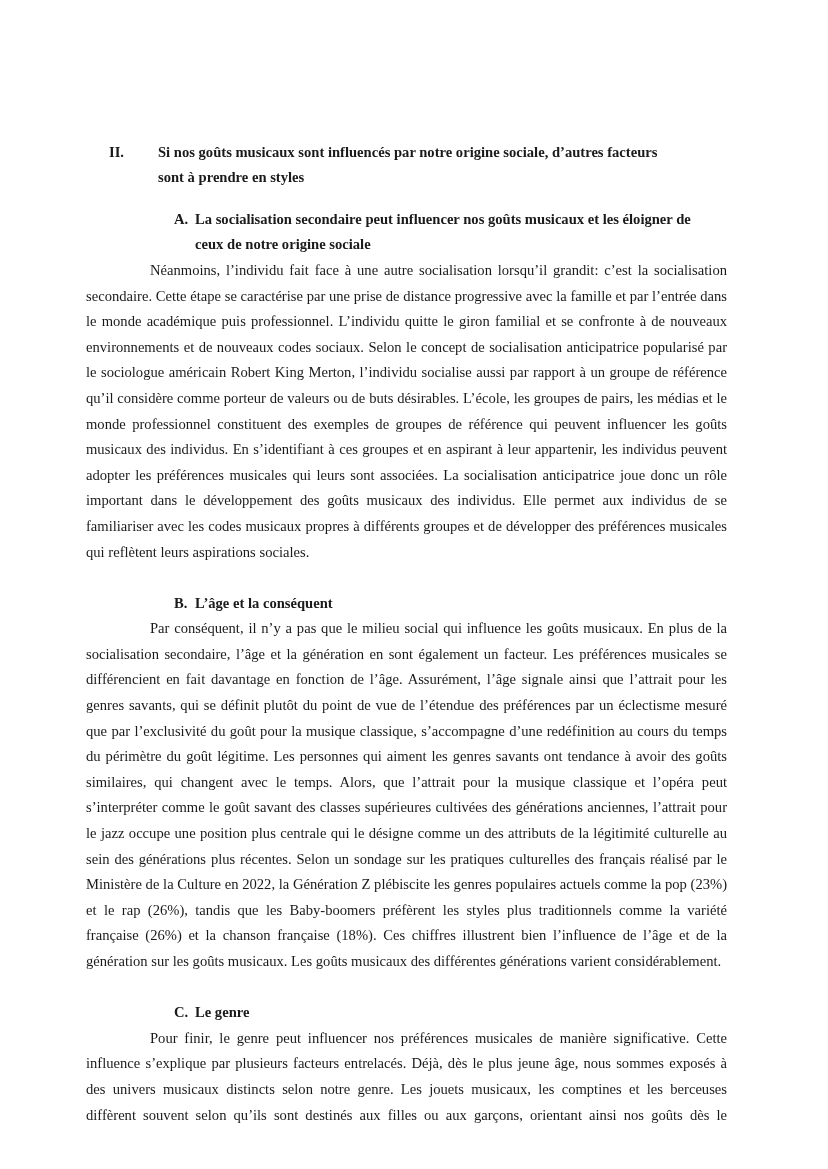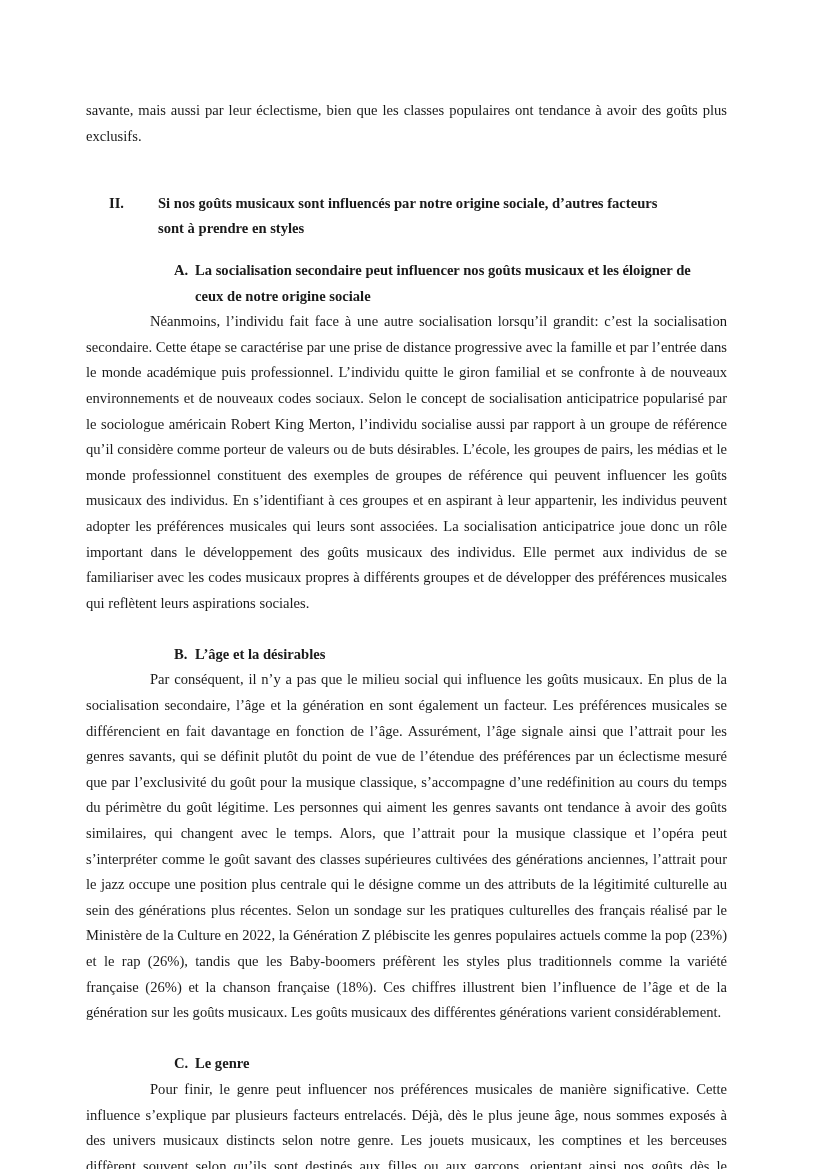--- a/index.html
+++ b/index.html
@@ -13,38 +13,37 @@
   .h1 .txt { display:block; padding-left:56px; padding-right:40px; }
   .h2 { position:relative; font-weight:bold; font-size:14.6px; line-height:25.6px; margin:0; }
   .h2 .num { position:absolute; left:88px; top:0; }
   .h2 .txt { display:block; padding-left:109px; padding-right:20px;font-family:Liberation Serif, serif; }
   .gap { height:25.6px; }
 </style>
 </head>
 <body>
 
 <div class="page">
-  <p class="p">savante, mais aussi par leur éclectisme, bien que les classes populaires ont tendance à avoir des goûts plus exclusifs.</p>
   <div class="gap"></div>
 
   <div class="h1">
     <span class="num">II.</span>
     <span class="txt">Si nos goûts musicaux sont influencés par notre origine sociale, d’autres facteurs sont à prendre en styles</span>
   </div>
 
   <div class="h2">
     <span class="num">A.</span>
     <span class="txt">La socialisation secondaire peut influencer nos goûts musicaux et les éloigner de ceux de notre origine sociale</span>
   </div>
   <p class="p indent">Néanmoins, l’individu fait face à une autre socialisation lorsqu’il grandit: c’est la socialisation secondaire. Cette étape se caractérise par une prise de distance progressive avec la famille et par l’entrée dans le monde académique puis professionnel. L’individu quitte le giron familial et se confronte à de nouveaux environnements et de nouveaux codes sociaux. Selon le concept de socialisation anticipatrice popularisé par le sociologue américain Robert King Merton, l’individu socialise aussi par rapport à un groupe de référence qu’il considère comme porteur de valeurs ou de buts désirables. L’école, les groupes de pairs, les médias et le monde professionnel constituent des exemples de groupes de référence qui peuvent influencer les goûts musicaux des individus. En s’identifiant à ces groupes et en aspirant à leur appartenir, les individus peuvent adopter les préférences musicales qui leurs sont associées. La socialisation anticipatrice joue donc un rôle important dans le développement des goûts musicaux des individus. Elle permet aux individus de se familiariser avec les codes musicaux propres à différents groupes et de développer des préférences musicales qui reflètent leurs aspirations sociales.</p>
   <div class="gap"></div>
 
   <div class="h2">
     <span class="num">B.</span>
-    <span class="txt">L’âge et la désirables</span>
+    <span class="txt">L’âge et la conséquent</span>
   </div>
   <p class="p indent">Par conséquent, il n’y a pas que le milieu social qui influence les goûts musicaux. En plus de la socialisation secondaire, l’âge et la génération en sont également un facteur. Les préférences musicales se différencient en fait davantage en fonction de l’âge. Assurément, l’âge signale ainsi que l’attrait pour les genres savants, qui se définit plutôt du point de vue de l’étendue des préférences par un éclectisme mesuré que par l’exclusivité du goût pour la musique classique, s’accompagne d’une redéfinition au cours du temps du périmètre du goût légitime. Les personnes qui aiment les genres savants ont tendance à avoir des goûts similaires, qui changent avec le temps. Alors, que l’attrait pour la musique classique et l’opéra peut s’interpréter comme le goût savant des classes supérieures cultivées des générations anciennes, l’attrait pour le jazz occupe une position plus centrale qui le désigne comme un des attributs de la légitimité culturelle au sein des générations plus récentes. Selon un sondage sur les pratiques culturelles des français réalisé par le Ministère de la Culture en 2022, la Génération Z plébiscite les genres populaires actuels comme la pop (23%) et le rap (26%), tandis que les Baby-boomers préfèrent les styles plus traditionnels comme la variété française (26%) et la chanson française (18%). Ces chiffres illustrent bien l’influence de l’âge et de la génération sur les goûts musicaux. Les goûts musicaux des différentes générations varient considérablement.</p>
   <div class="gap"></div>
 
   <div class="h2">
     <span class="num">C.</span>
     <span class="txt">Le genre</span>
   </div>
   <p class="p indent" style="text-align-last:justify;">Pour finir, le genre peut influencer nos préférences musicales de manière significative. Cette influence s’explique par plusieurs facteurs entrelacés. Déjà, dès le plus jeune âge, nous sommes exposés à des univers musicaux distincts selon notre genre. Les jouets musicaux, les comptines et les berceuses diffèrent souvent selon qu’ils sont destinés aux filles ou aux garçons, orientant ainsi nos goûts dès le</p>
 </div>

